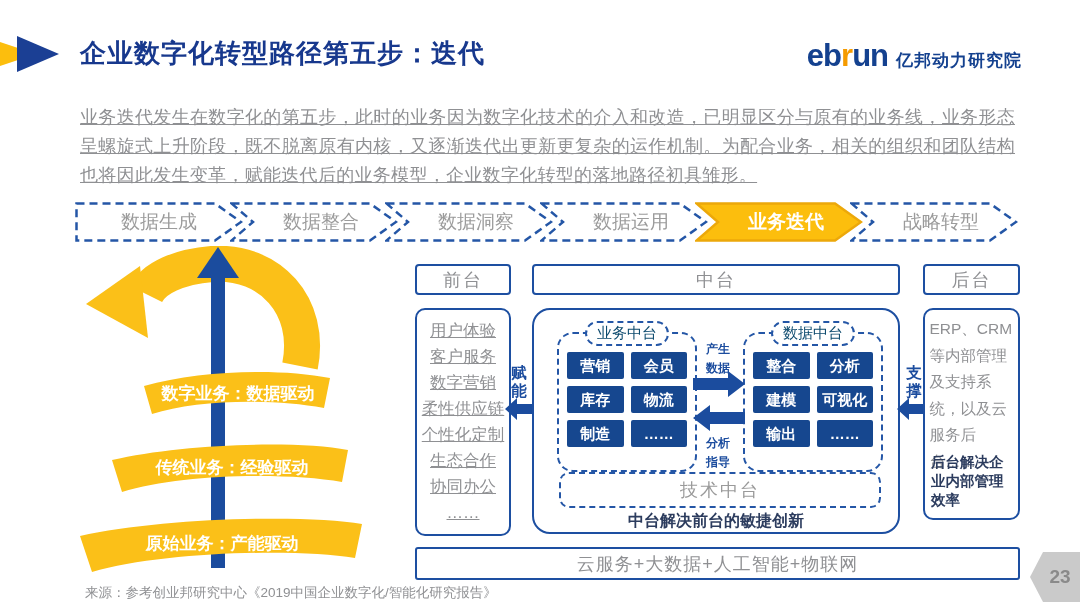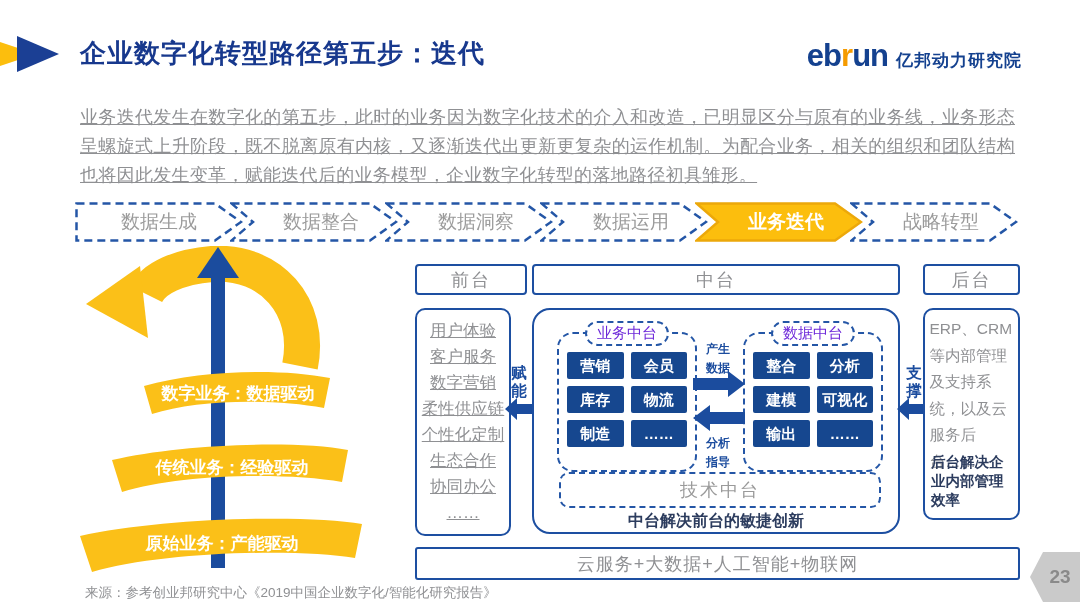--- a/index.html
+++ b/index.html
@@ -43,21 +43,21 @@
   .col-box{border-radius:10px;flex-direction:column;justify-content:flex-start;}
 
   .front-box{left:415px;top:308px;width:96px;height:228px;padding-top:7px;text-decoration:underline;}
   .front-item{font-size:16.5px;line-height:26px;color:#8f9093;white-space:nowrap;}
 
   .mid-container{position:absolute;left:532px;top:308px;width:368px;height:226px;
                  border:2.5px solid #1d4fa1;border-radius:18px;background:#fff;box-sizing:border-box;}
   .group{position:absolute;width:136px;height:136px;border:2px dashed #2456a6;border-radius:16px;}
   .group-label{position:absolute;top:-13px;left:50%;transform:translateX(-50%);background:#fff;
                border:2px dashed #2456a6;border-radius:13px;padding:1px 10px;font-size:15px;
-               color:#6d28d9;white-space:nowrap;}
+               color:#0c4a6e;white-space:nowrap;}
   .cells{position:absolute;left:8px;right:8px;top:18px;display:grid;grid-template-columns:1fr 1fr;gap:7px;}
   .cell{background:#16478f;color:#fff;font-weight:bold;font-size:15px;height:27px;line-height:27px;
         text-align:center;border-radius:2px;}
   .flow-label{position:absolute;width:34px;text-align:center;font-size:12px;font-weight:bold;
               color:#1b4c9e;line-height:19px;}
   .tech-box{position:absolute;left:25px;top:162px;width:322px;height:36px;border:2px dashed #2456a6;
             border-radius:10px;display:flex;align-items:center;justify-content:center;
             font-size:18px;color:#9a9a9a;letter-spacing:2px;box-sizing:border-box;}
   .mid-caption{position:absolute;left:0;right:0;top:201px;text-align:center;font-size:16px;
                font-weight:bold;color:#2c3c5e;}
@@ -156,21 +156,21 @@
       <path d="M 52,214 C 120,198 235,194 288,204 L 282,236 C 225,226 120,228 62,246 Z" fill="#fbc018"></path>
       <text class="band-label" x="172" y="227" text-anchor="middle">传统业务：经验驱动</text>
     </g>
 
     <g>
       <path d="M 20,290 C 100,272 245,268 302,278 L 295,312 C 235,302 100,306 32,326 Z" fill="#fbc018"></path>
       <text class="band-label" x="162" y="303" text-anchor="middle">原始业务：产能驱动</text>
     </g>
   </svg>
 
-  <div class="obox hdr-box" style="left:415px;top:264px;width:112px;">前台</div>
+  <div class="obox hdr-box" style="left:415px;top:264px;width:96px;">前台</div>
   <div class="obox hdr-box" style="left:532px;top:264px;width:368px;">中台</div>
   <div class="obox hdr-box" style="left:923px;top:264px;width:97px;">后台</div>
 
   <div class="obox col-box front-box">
     <div class="front-item">用户体验</div>
     <div class="front-item">客户服务</div>
     <div class="front-item">数字营销</div>
     <div class="front-item">柔性供应链</div>
     <div class="front-item">个性化定制</div>
     <div class="front-item">生态合作</div>

